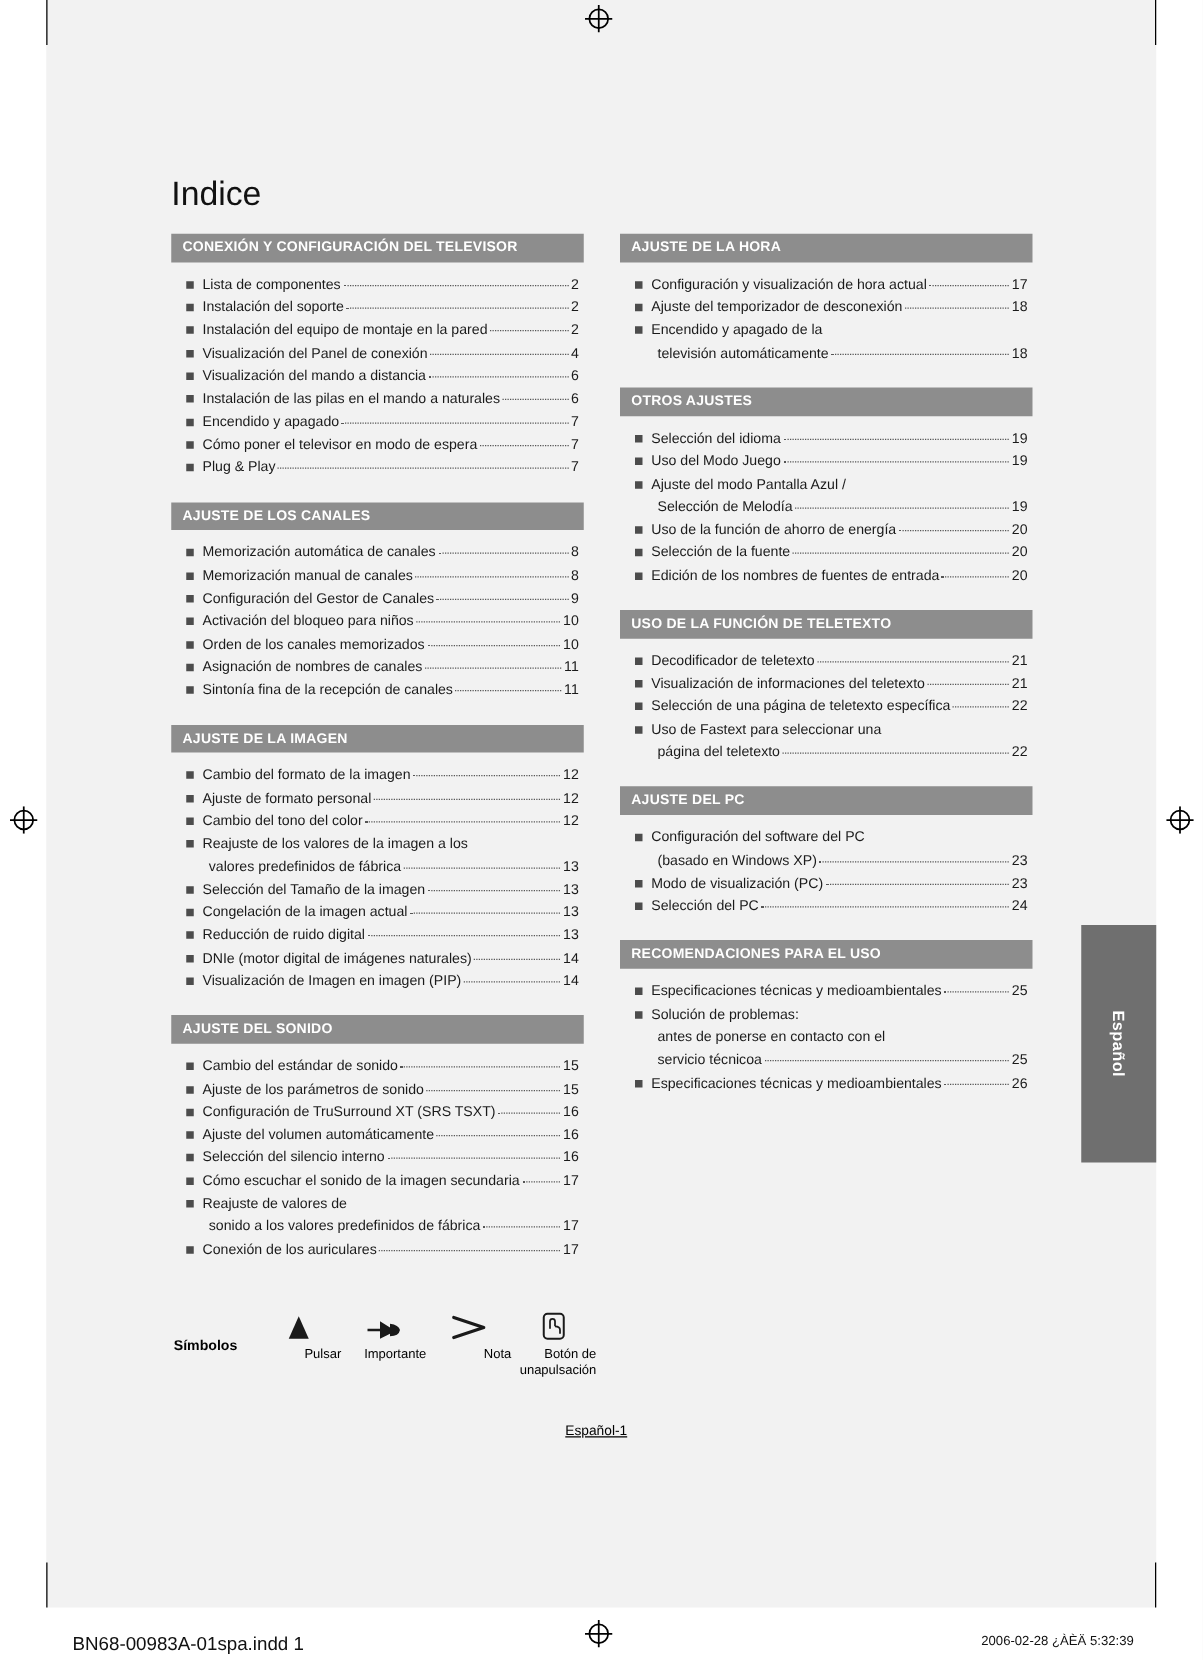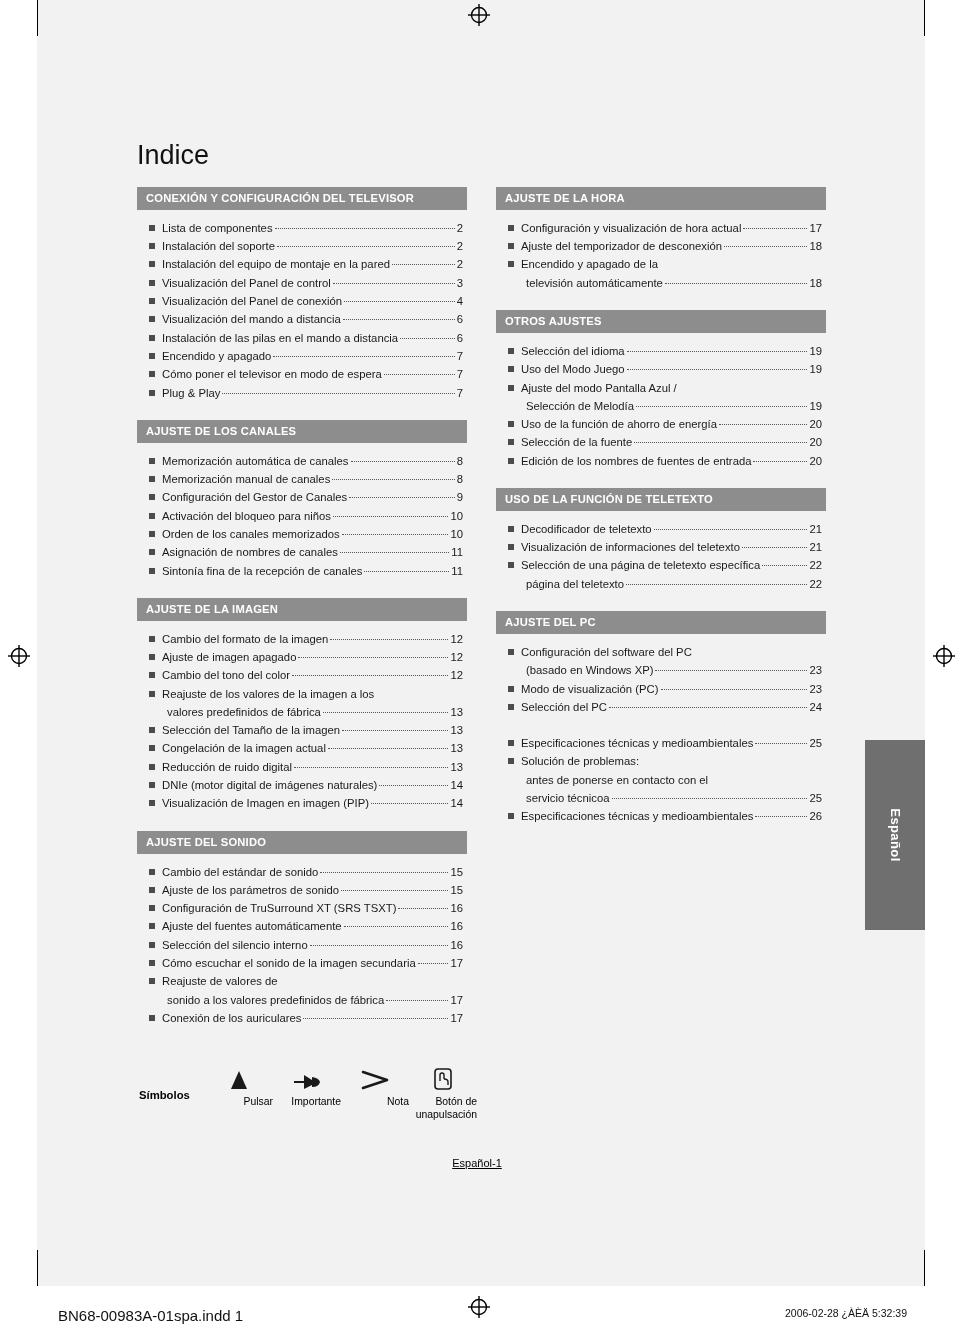--- a/index.html
+++ b/index.html
@@ -250,39 +250,33 @@
               <span class="pg">2</span>
             </li>
             <li>
               <span class="bullet"></span>
               <span class="etext">Instalación del equipo de montaje en la pared</span>
               <span class="dots"></span>
               <span class="pg">2</span>
             </li>
             <li>
               <span class="bullet"></span>
-              <span class="etext">Visualización del Panel de control</span>
-              <span class="dots"></span>
-              <span class="pg">3</span>
-            </li>
-            <li>
-              <span class="bullet"></span>
               <span class="etext">Visualización del Panel de conexión</span>
               <span class="dots"></span>
               <span class="pg">4</span>
             </li>
             <li>
               <span class="bullet"></span>
               <span class="etext">Visualización del mando a distancia</span>
               <span class="dots"></span>
               <span class="pg">6</span>
             </li>
             <li>
               <span class="bullet"></span>
-              <span class="etext">Instalación de las pilas en el mando a distancia</span>
+              <span class="etext">Instalación de las pilas en el mando a naturales</span>
               <span class="dots"></span>
               <span class="pg">6</span>
             </li>
             <li>
               <span class="bullet"></span>
               <span class="etext">Encendido y apagado</span>
               <span class="dots"></span>
               <span class="pg">7</span>
             </li>
             <li>
@@ -350,21 +344,21 @@
           <div class="sec-head">AJUSTE DE LA IMAGEN</div>
           <ul class="entries">
             <li>
               <span class="bullet"></span>
               <span class="etext">Cambio del formato de la imagen</span>
               <span class="dots"></span>
               <span class="pg">12</span>
             </li>
             <li>
               <span class="bullet"></span>
-              <span class="etext">Ajuste de imagen apagado</span>
+              <span class="etext">Ajuste de formato personal</span>
               <span class="dots"></span>
               <span class="pg">12</span>
             </li>
             <li>
               <span class="bullet"></span>
               <span class="etext">Cambio del tono del color</span>
               <span class="dots"></span>
               <span class="pg">12</span>
             </li>
             <li class=" nodots">
@@ -426,21 +420,21 @@
               <span class="pg">15</span>
             </li>
             <li>
               <span class="bullet"></span>
               <span class="etext">Configuración de TruSurround XT (SRS TSXT)</span>
               <span class="dots"></span>
               <span class="pg">16</span>
             </li>
             <li>
               <span class="bullet"></span>
-              <span class="etext">Ajuste del fuentes automáticamente</span>
+              <span class="etext">Ajuste del volumen automáticamente</span>
               <span class="dots"></span>
               <span class="pg">16</span>
             </li>
             <li>
               <span class="bullet"></span>
               <span class="etext">Selección del silencio interno</span>
               <span class="dots"></span>
               <span class="pg">16</span>
             </li>
             <li>
@@ -558,20 +552,26 @@
               <span class="etext">Visualización de informaciones del teletexto</span>
               <span class="dots"></span>
               <span class="pg">21</span>
             </li>
             <li>
               <span class="bullet"></span>
               <span class="etext">Selección de una página de teletexto específica</span>
               <span class="dots"></span>
               <span class="pg">22</span>
             </li>
+            <li class=" nodots">
+              <span class="bullet"></span>
+              <span class="etext">Uso de Fastext para seleccionar una</span>
+              <span class="dots"></span>
+              <span class="pg"></span>
+            </li>
             <li class="cont">
               <span class="etext">página del teletexto</span>
               <span class="dots"></span>
               <span class="pg">22</span>
             </li>
           </ul>
         </div>
         <div class="sec-block">
           <div class="sec-head">AJUSTE DEL PC</div>
           <ul class="entries">
@@ -594,20 +594,21 @@
             </li>
             <li>
               <span class="bullet"></span>
               <span class="etext">Selección del PC</span>
               <span class="dots"></span>
               <span class="pg">24</span>
             </li>
           </ul>
         </div>
         <div class="sec-block">
+          <div class="sec-head">RECOMENDACIONES PARA EL USO</div>
           <ul class="entries">
             <li>
               <span class="bullet"></span>
               <span class="etext">Especificaciones técnicas y medioambientales</span>
               <span class="dots"></span>
               <span class="pg">25</span>
             </li>
             <li class=" nodots">
               <span class="bullet"></span>
               <span class="etext">Solución de problemas:</span>

